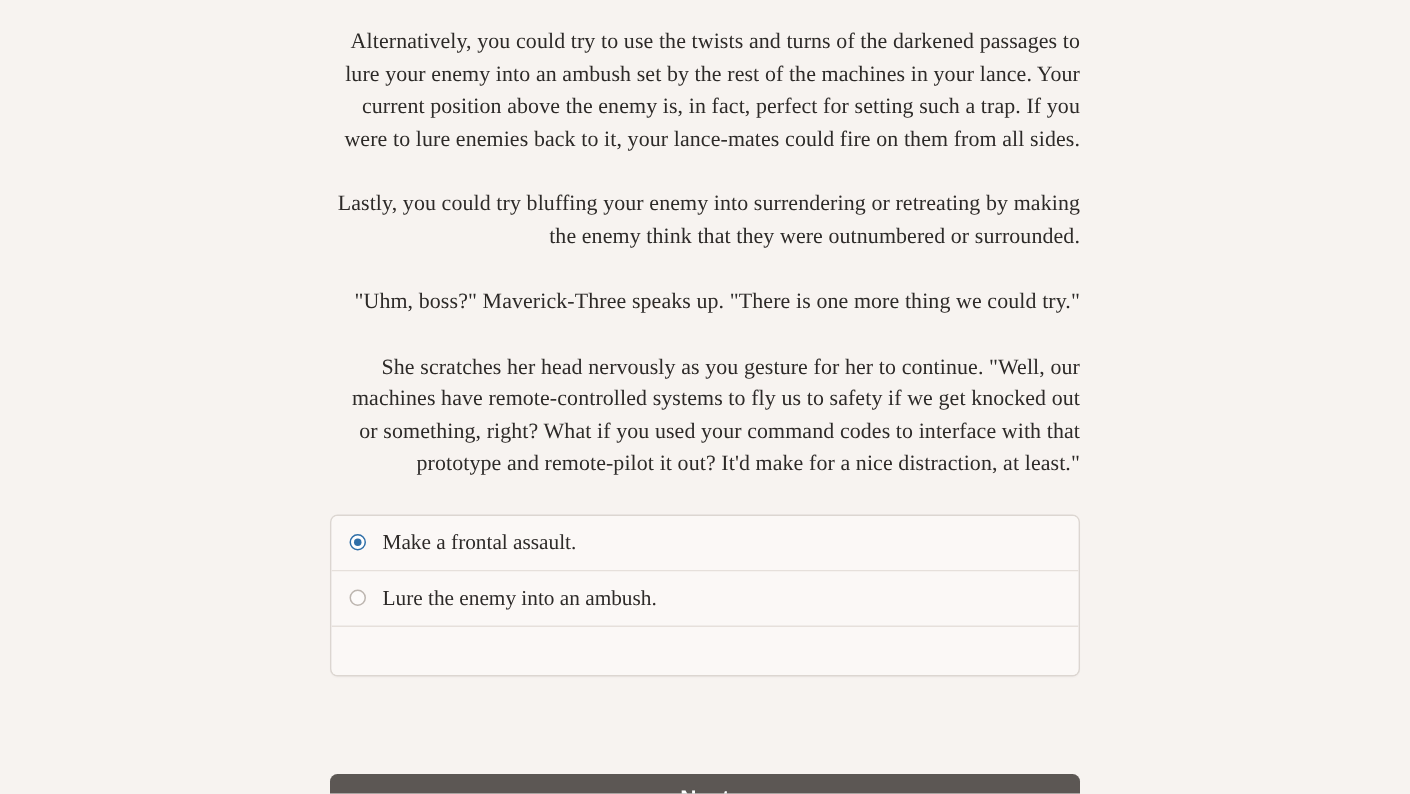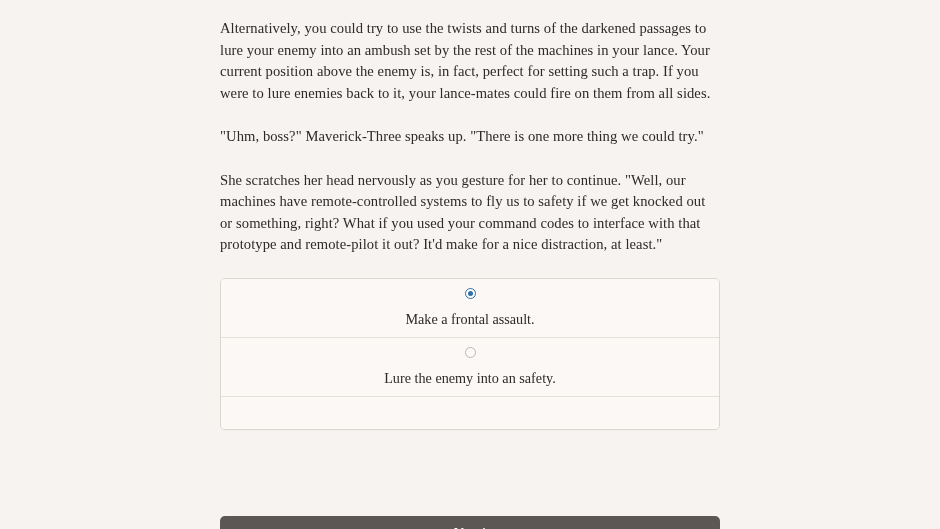--- a/index.html
+++ b/index.html
@@ -46,21 +46,21 @@
 
   .story {
     padding-top: 18px;
   }
 
   .story p {
     margin: 0 0 22px 0;
     font-size: 14.6px;
     line-height: 21.5px;
     color: #2d2a28;
-    text-align: left;
+    text-align: right;
     letter-spacing: 0.005em;
   }
 
   .story p.prompt {
     margin-bottom: 18px;
   }
 
   .options {
     margin: 0;
     border: 1px solid #dcd6d1;
@@ -72,21 +72,20 @@
 
   .option-row {
     display: flex;
     align-items: center;
     gap: 11px;
     padding: 9px 12px 9px 12px;
     min-height: 14px;
     border-bottom: 1px solid #e6e0db;
     cursor: pointer;
     background: #fbf8f6;
-    flex-direction: column;
   }
   .option-row:last-child {
     border-bottom: none;
   }
 
   .radio {
     flex: 0 0 auto;
     width: 11px;
     height: 11px;
     border-radius: 50%;
@@ -140,34 +139,35 @@
 </head>
 <body>
 
 <div class="page">
 
   <div class="cut-line"></div>
 
   <div class="content-column">
     <div class="story">
       <p>Alternatively, you could try to use the twists and turns of the darkened passages to lure your enemy into an ambush set by the rest of the machines in your lance. Your current position above the enemy is, in fact, perfect for setting such a trap. If you were to lure enemies back to it, your lance-mates could fire on them from all sides.</p>
+      <p>Lastly, you could try bluffing your enemy into surrendering or retreating by making the enemy think that they were outnumbered or surrounded.</p>
       <p>"Uhm, boss?" Maverick-Three speaks up. "There is one more thing we could try."</p>
       <p>She scratches her head nervously as you gesture for her to continue. "Well, our machines have remote-controlled systems to fly us to safety if we get knocked out or something, right? What if you used your command codes to interface with that prototype and remote-pilot it out? It'd make for a nice distraction, at least."</p>
     </div>
 
     <div class="options">
 
       <div class="option-row">
         <span class="radio checked"></span>
         <span class="option-label">Make a frontal assault.</span>
       </div>
 
       <div class="option-row">
         <span class="radio"></span>
-        <span class="option-label">Lure the enemy into an safety.</span>
+        <span class="option-label">Lure the enemy into an ambush.</span>
       </div>
 
       <div class="option-row">
         
         
       </div>
 
     </div>
   </div>
 

